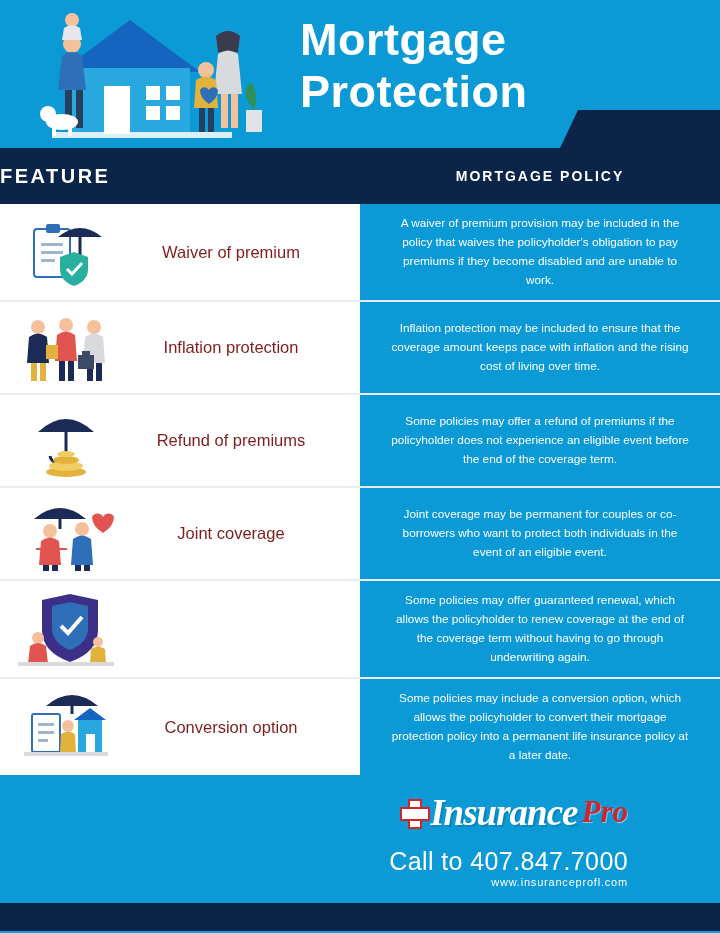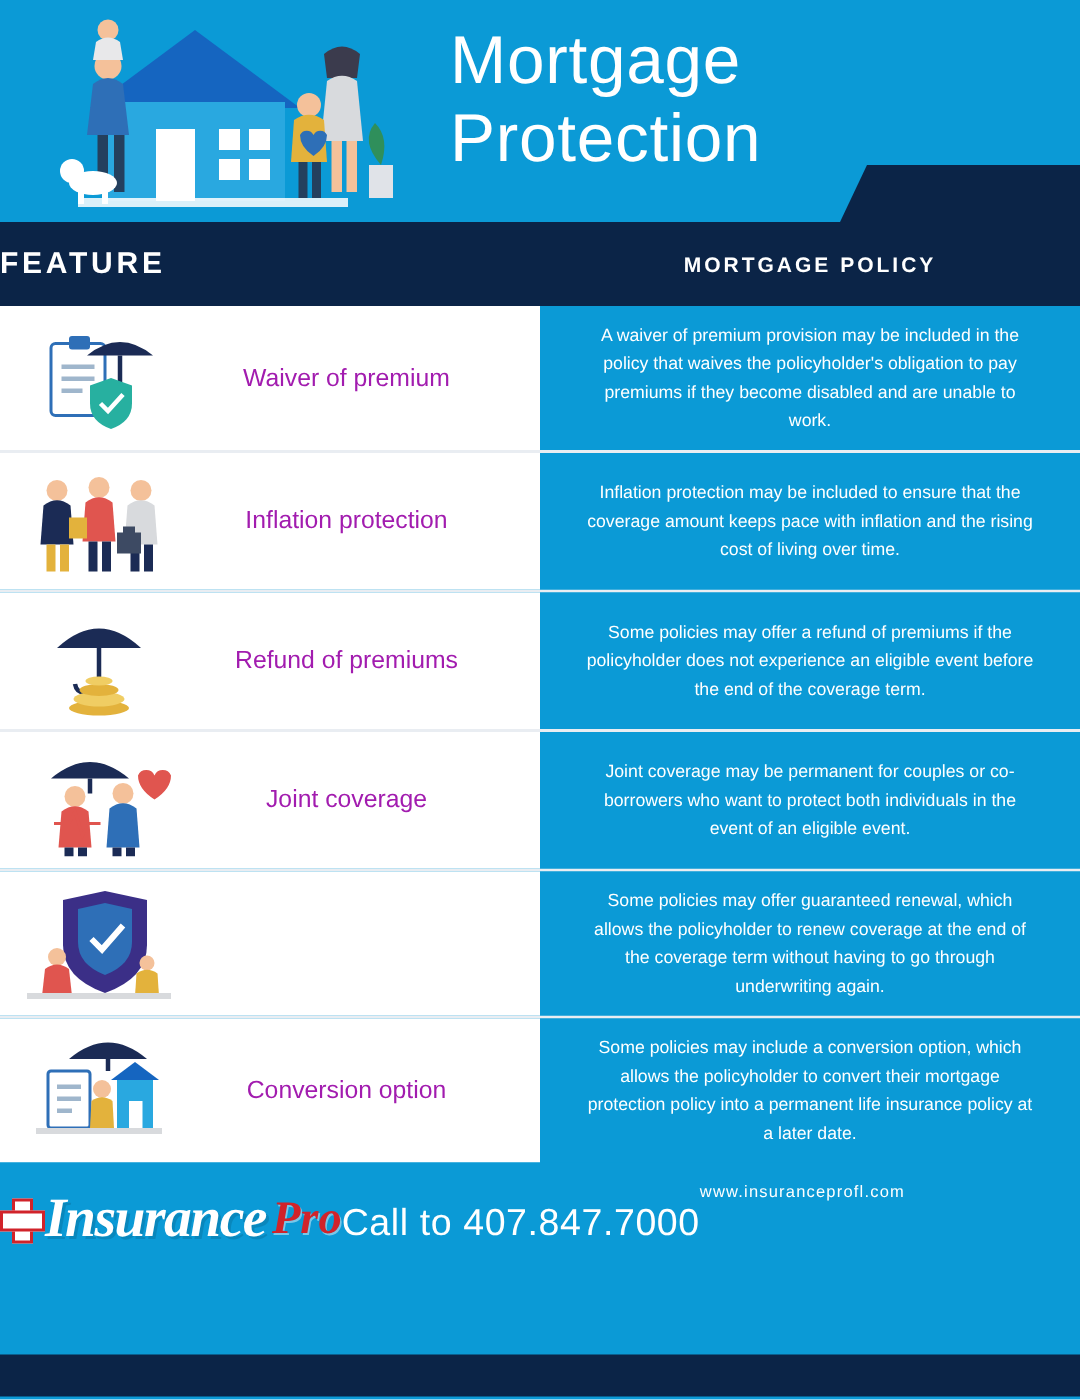--- a/index.html
+++ b/index.html
@@ -27,21 +27,21 @@
     left: 0; top: 0;
     width: 290px; height: 148px;
   }
   .header-title {
     position: absolute;
     left: 300px; top: 14px;
     width: 400px;
     color: #ffffff;
     font-size: 45px;
     line-height: 52px;
-    font-weight: normal;
+    font-weight: bold;
     letter-spacing: 0.5px;
   }
   .header-title .l2 { display: block; }
 
   
   .header-wedge {
     position: absolute;
     right: 0; bottom: 0;
     width: 160px; height: 38px;
     background: #0b2447;
@@ -93,21 +93,21 @@
     width: 104px;
     min-width: 104px;
     height: 74px;
     display: flex;
     align-items: center;
     justify-content: center;
   }
   .feature-label {
     flex: 1;
     font-size: 16.5px;
-    color: #a21caf;
+    color: #7f1d1d;
     text-align: center;
     padding-right: 6px;
     line-height: 21px;
   }
   .cell-policy {
     width: 360px;
     background: #0b9ad6;
     color: #ffffff;
     font-size: 11.8px;
     line-height: 19px;
@@ -118,22 +118,22 @@
     padding: 10px 28px;
   }
 
   
   .footer {
     position: relative;
     width: 628px;
     height: 156px;
     background: #0b9ad6;
     display: flex;
-    flex-direction: row;
-    align-items: flex-start;
+    flex-direction: column;
+    align-items: flex-end;
     justify-content: flex-start;
     padding-top: 14px;
   }
   .logo-row {
     display: flex;
     align-items: center;
     justify-content: center;
     height: 46px;
   }
   .logo-cross {

